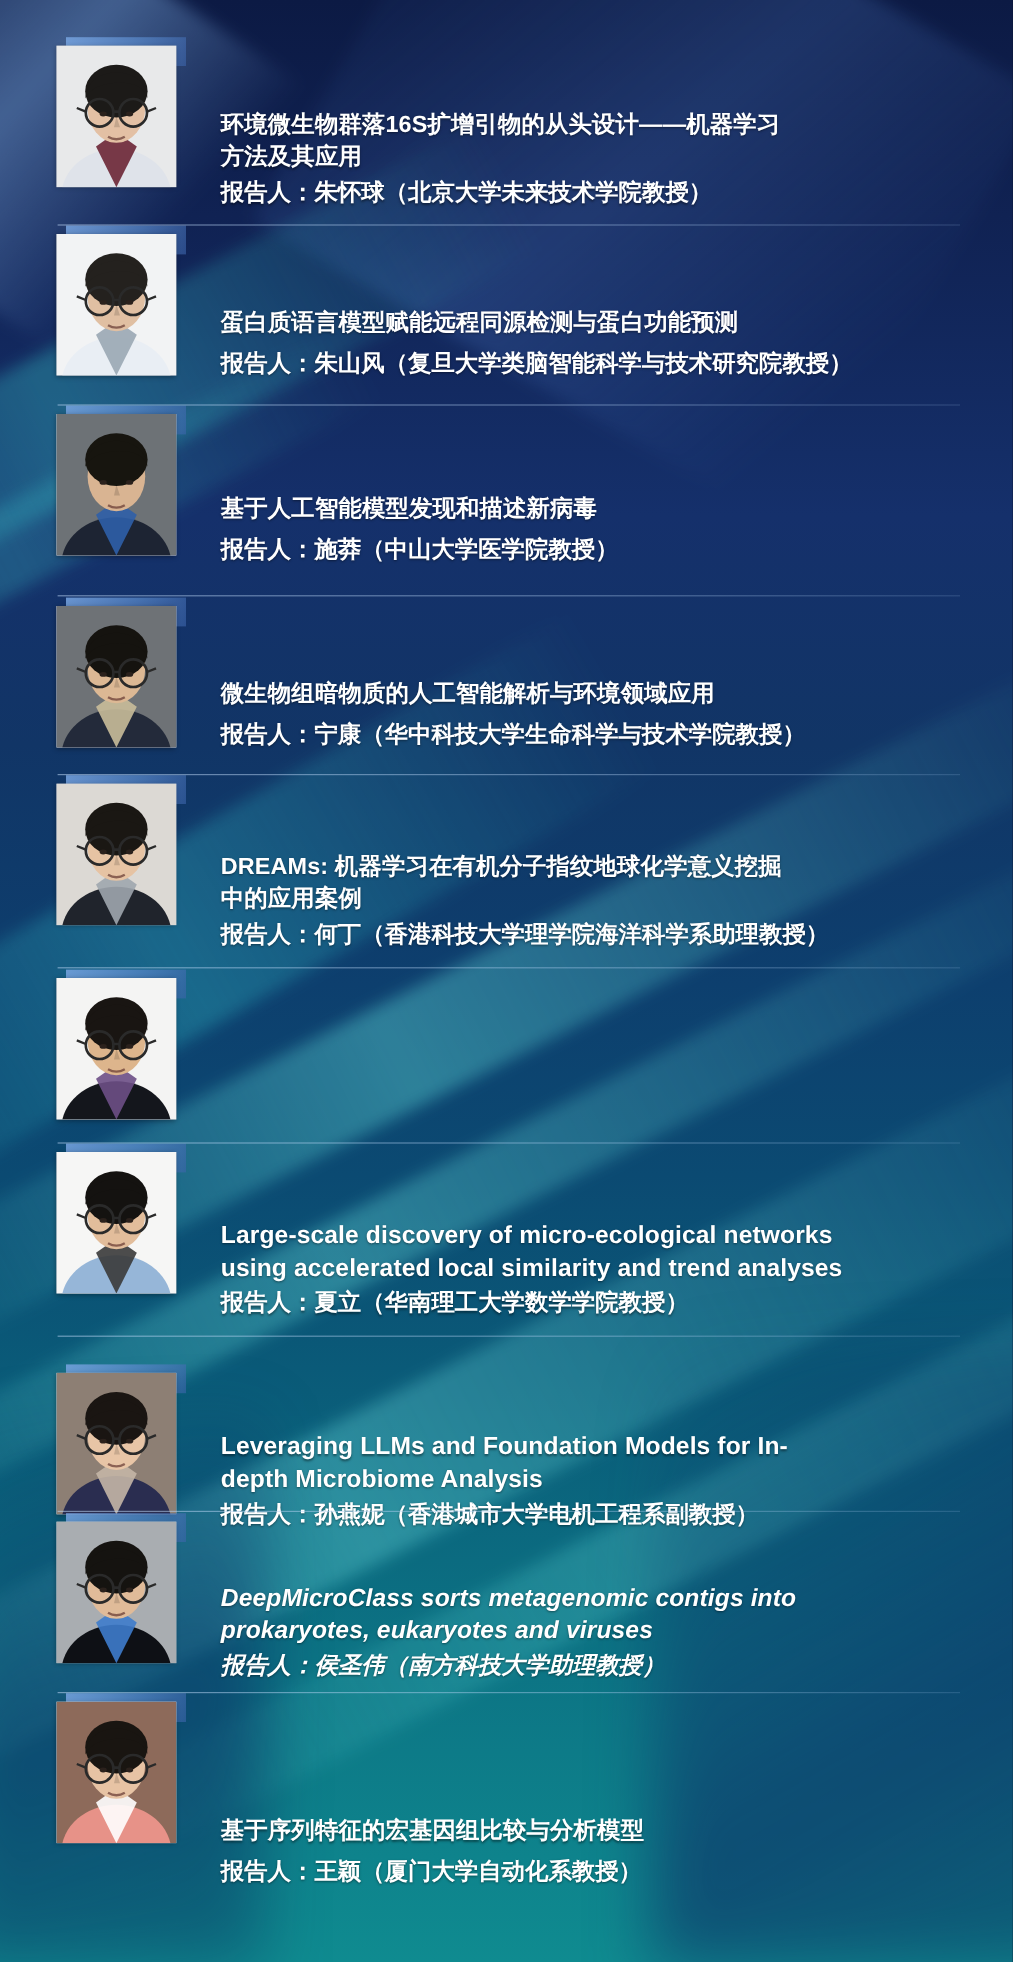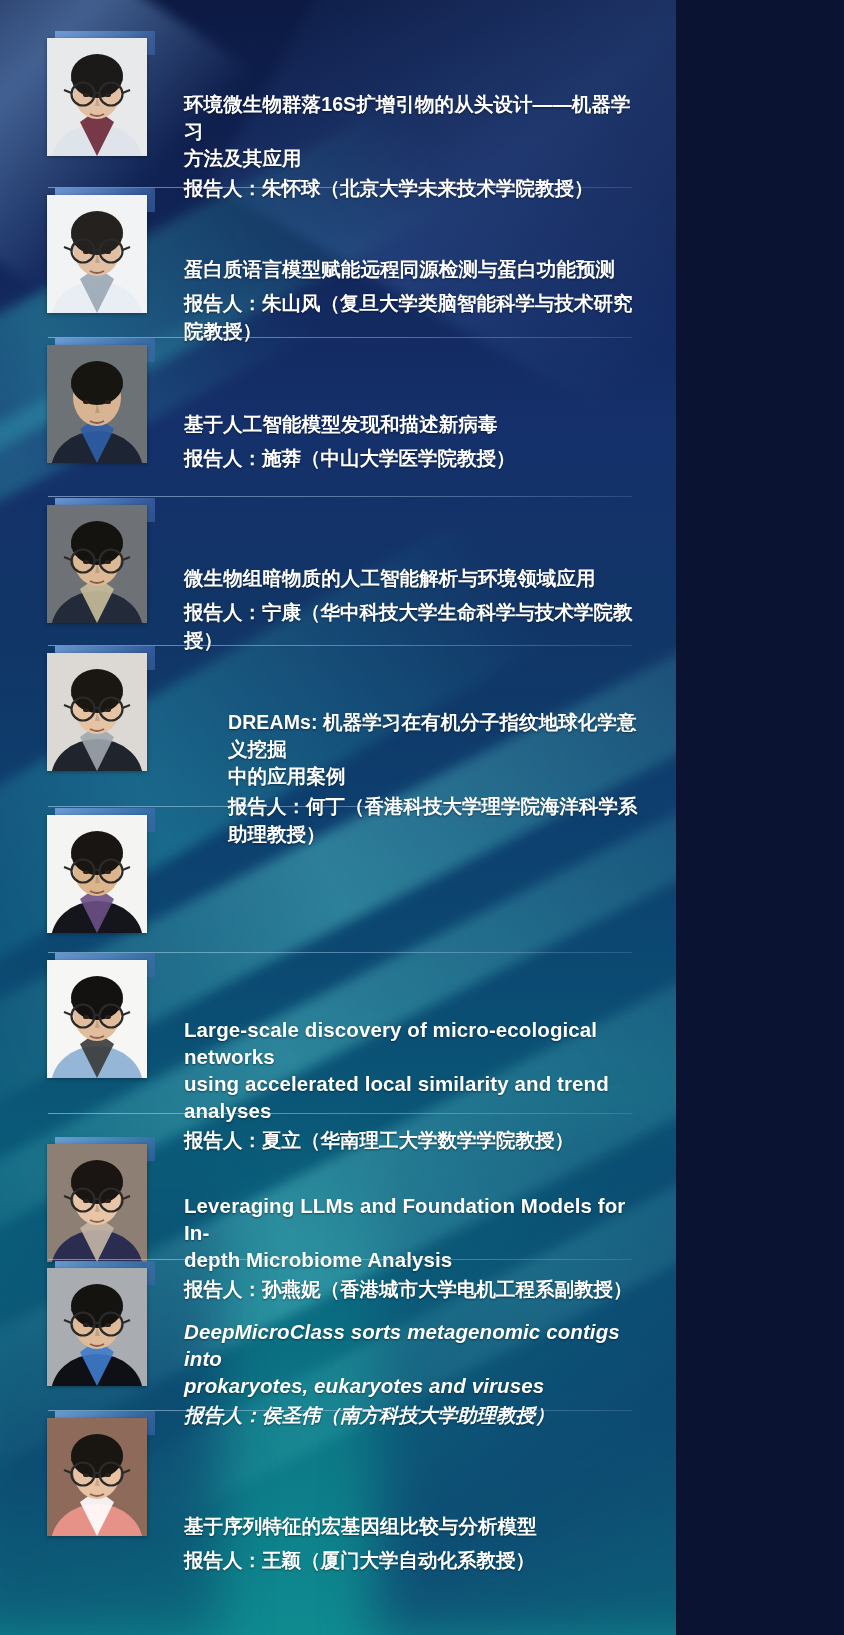--- a/index.html
+++ b/index.html
@@ -6,21 +6,21 @@
     margin: 0;
     padding: 0;
     background: #0a1432;
   }
   body {
     font-family: "Liberation Sans", "DejaVu Sans", sans-serif;
   }
 
   #poster {
     position: relative;
-    width: 676px;
+    width: 844px;
     height: 1635px;
     overflow: hidden;
     background:
       linear-gradient(180deg,
         #0c1a44 0px,
         #102253 180px,
         #15306b 430px,
         #113566 620px,
         #0d3f6e 820px,
         #0b4a72 980px,
@@ -353,21 +353,21 @@
     <path d="M43 76 Q50 80 57 76" stroke="rgba(90,45,40,0.65)" stroke-width="2" fill="none"></path>
 
     <circle cx="36" cy="56" r="11.5" fill="none" stroke="#2a2a2a" stroke-width="2.2"></circle>
     <circle cx="64" cy="56" r="11.5" fill="none" stroke="#2a2a2a" stroke-width="2.2"></circle>
     <line x1="47.5" y1="55" x2="52.5" y2="55" stroke="#2a2a2a" stroke-width="2.2"></line>
     <line x1="24.5" y1="55" x2="17" y2="52" stroke="#2a2a2a" stroke-width="2"></line>
     <line x1="75.5" y1="55" x2="83" y2="52" stroke="#2a2a2a" stroke-width="2"></line>
   </svg>
           </div>
         </div>
-        <div class="text-col" style="padding-top: 55.5px; margin-left: 44px;">
+        <div class="text-col" style="padding-top: 55.5px;">
           <p class="talk-title"><span>DREAMs: 机器学习在有机分子指纹地球化学意义挖掘</span><br><span>中的应用案例</span></p>
           <p class="speaker tight"><span>报告人：何丁（香港科技大学理学院海洋科学系助理教授）</span></p>
         </div>
       </li>
       <li class="session-row" style="position: absolute; left: 0px; right: 0px; top: 815px; height: 145px;">
         <div class="photo-wrap">
           <div class="photo-frame"></div>
           <div class="photo">
   <svg viewBox="0 0 100 118" preserveAspectRatio="xMidYMid slice">
     <rect x="0" y="0" width="100" height="118" fill="#f4f4f3"></rect>

